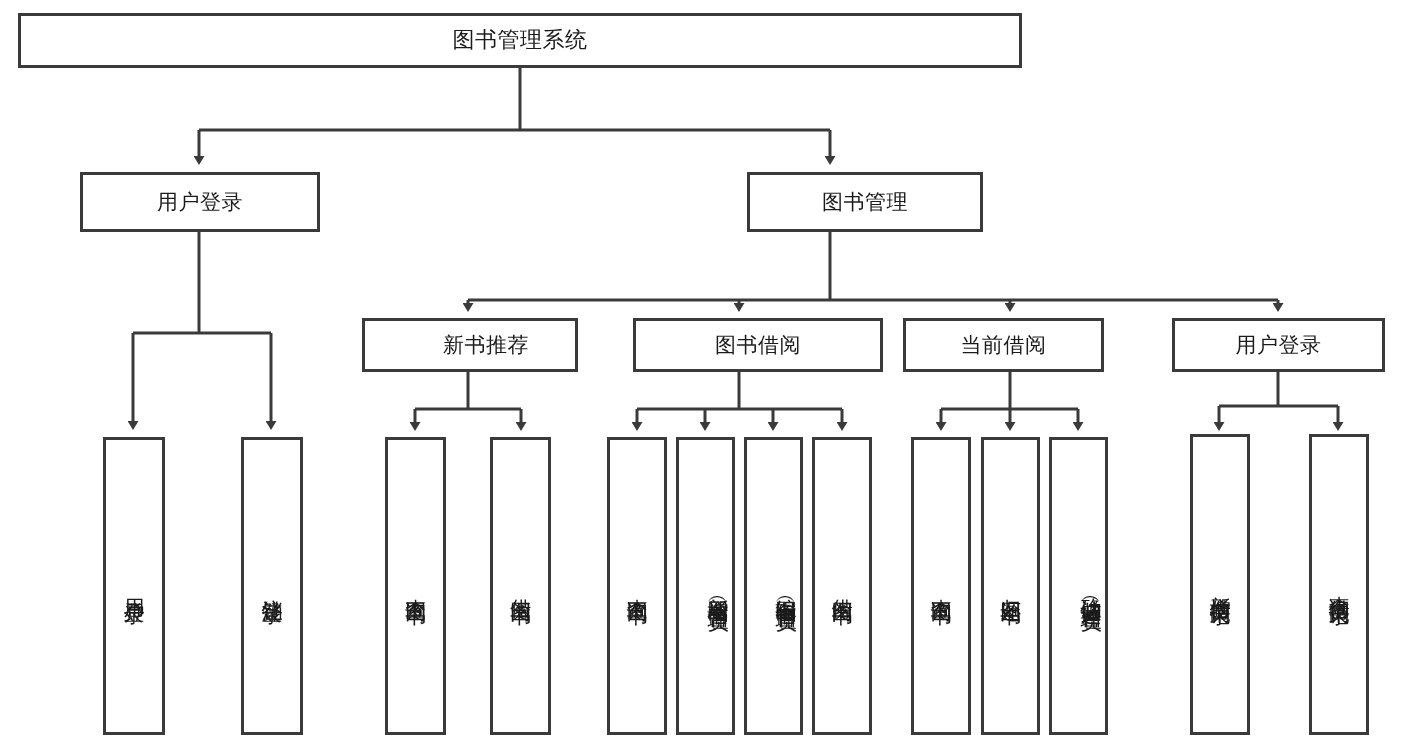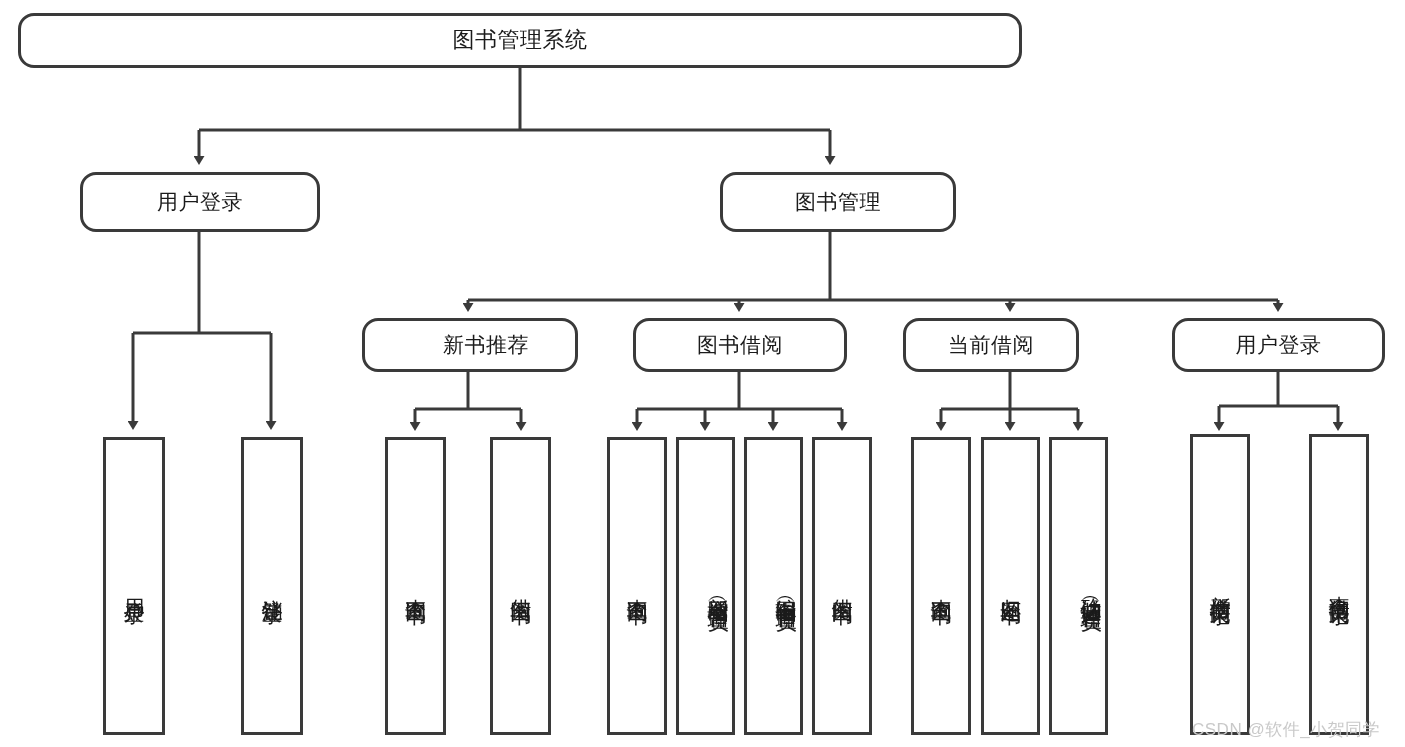--- a/index.html
+++ b/index.html
@@ -1,21 +1,21 @@
 <!DOCTYPE html>
 <html><head>
 <meta charset="utf-8">
 <style>
   html,body{margin:0;padding:0;background:#ffffff;}
   body{font-family:"Liberation Sans","DejaVu Sans",sans-serif;}
   #stage{position:relative;width:1405px;height:747px;background:#fff;overflow:hidden;}
   #wires{position:absolute;left:0;top:0;width:1405px;height:747px;}
   .node{position:absolute;box-sizing:border-box;background:#ffffff;border:3px solid #3a3a3a;
         display:flex;align-items:center;justify-content:center;color:#1b1b1b;}
-  .node.h{font-size:21px;line-height:1.2;letter-spacing:.5px;border-radius:16px;}
+  .node.h{font-size:21px;line-height:1.2;letter-spacing:.5px;}
   .node.root{font-size:22px;}
   .node.v{writing-mode:vertical-rl;text-orientation:upright;font-size:21px;line-height:1.35;
           align-items:flex-start;justify-content:center;padding-top:10px;letter-spacing:2px;}
   .node.v.tall{padding-top:8px;}
   .node.v.mid{align-items:center;padding-top:0;}
   .wm{position:absolute;font-size:17px;color:#c9c9c9;white-space:nowrap;letter-spacing:.5px;}
 </style>
 </head>
 <body>
 
@@ -71,31 +71,31 @@
     </g>
   </svg>
 
   <div class="node h root" style="left:18px;top:13px;width:1004px;height:55px;">
     <span>图书管理系统</span>
   </div>
 
   <div class="node h" style="left:80px;top:172px;width:240px;height:60px;">
     <span>用户登录</span>
   </div>
-  <div class="node h" style="left:720px;top:172px;width:236px;height:60px;">
+  <div class="node h" style="left:747px;top:172px;width:236px;height:60px;">
     <span>图书管理</span>
   </div>
 
   <div class="node h" style="left:362px;top:318px;width:216px;height:54px;padding-left:32px;">
     <span>新书推荐</span>
   </div>
-  <div class="node h" style="left:633px;top:318px;width:214px;height:54px;align-items:center;">
+  <div class="node h" style="left:633px;top:318px;width:250px;height:54px;align-items:center;">
     <span>图书借阅</span>
   </div>
-  <div class="node h" style="left:903px;top:318px;width:176px;height:54px;">
+  <div class="node h" style="left:903px;top:318px;width:201px;height:54px;">
     <span>当前借阅</span>
   </div>
   <div class="node h" style="left:1172px;top:318px;width:213px;height:54px;">
     <span>用户登录</span>
   </div>
 
   <div class="node v mid" style="left:103px;top:437px;width:62px;height:298px;">
     <span>用户登录</span>
   </div>
   <div class="node v mid" style="left:241px;top:437px;width:62px;height:298px;">
@@ -132,15 +132,14 @@
     <span>确认归还（管理员）</span>
   </div>
 
   <div class="node v mid" style="left:1190px;top:434px;width:60px;height:301px;">
     <span>新增借阅记录</span>
   </div>
   <div class="node v mid" style="left:1309px;top:434px;width:60px;height:301px;">
     <span>查询借阅记录</span>
   </div>
 
-  <div class="wm" style="left:1192px;top:718px;">CSDN @软件_小贺同学</div>
 
 </div>
 
 </body></html>

